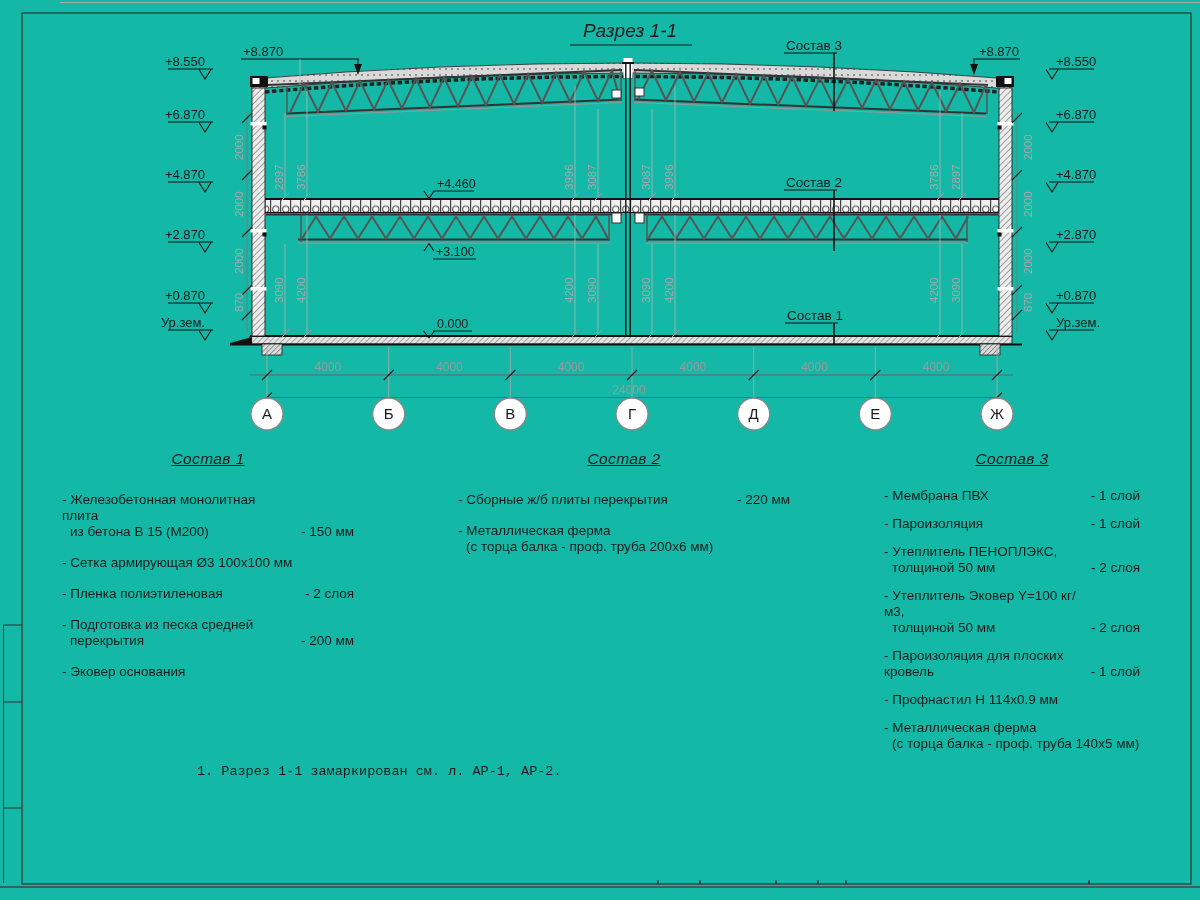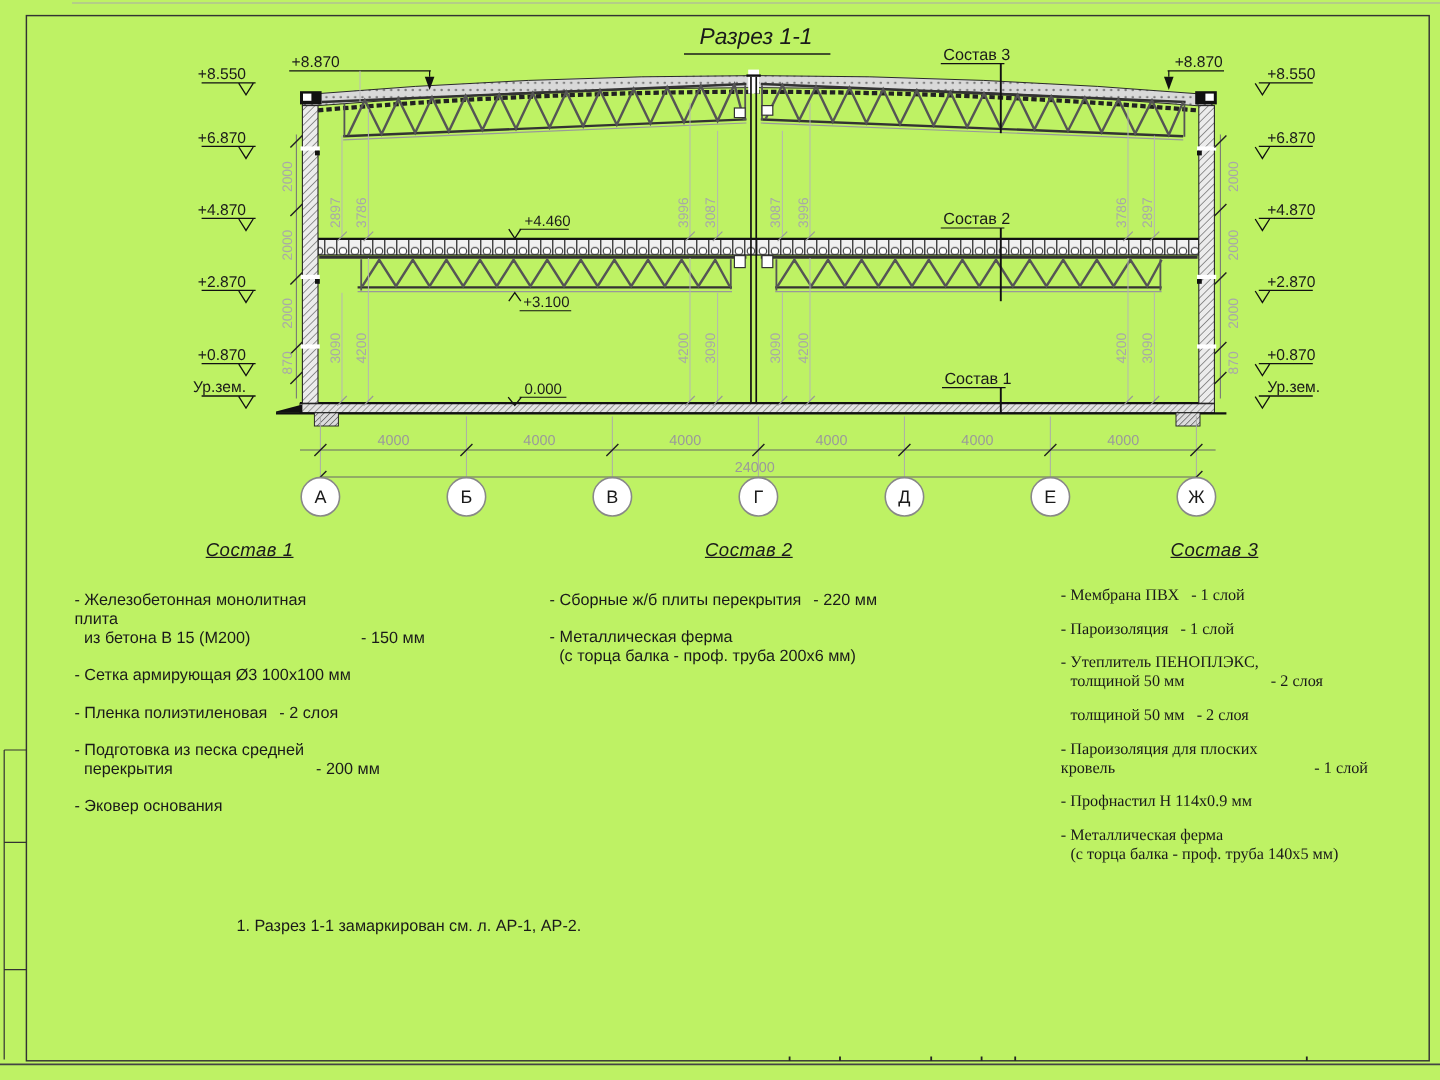--- a/index.html
+++ b/index.html
@@ -1,39 +1,39 @@
 <!DOCTYPE html>
 <html><head>
 <meta charset="utf-8">
 <style>
   html,body{margin:0;padding:0;background:#fff;width:1200px;height:900px;overflow:hidden;
     font-family:"Liberation Sans",sans-serif;color:#1a1a1a;}
-  #sheet{position:relative;width:1200px;height:900px;background:#bef264;}
+  #sheet{position:relative;width:1200px;height:900px;background:#14b8a6;}
   svg{position:absolute;left:0;top:0;font-family:"Liberation Sans",sans-serif;}
   svg text{fill:#1a1a1a;}
   .dimtxt{fill:#a8a8a8;font-size:11.5px;}
   .spantxt{fill:#9a9a9a;font-size:12px;}
   .lvl{font-size:13px;}
   .axl{font-size:15px;}
   .callout{font-size:13.5px;}
   .legend{position:absolute;top:450px;}
   #leg1{left:62px;width:292px;}
   #leg2{left:458px;width:332px;}
   #leg3{left:884px;width:256px;}
   .leg-title{text-align:center;font-style:italic;font-size:15.5px;text-decoration:underline;
     margin-bottom:24px;letter-spacing:.4px;}
   #leg3 .leg-title{margin-bottom:20px;}
-  .li{display:flex;justify-content:flex-start;align-items:flex-end;margin-bottom:15px;
+  .li{display:flex;justify-content:space-between;align-items:flex-end;margin-bottom:15px;
     font-size:13.5px;line-height:16px;}
-  #leg3 .li{margin-bottom:12px;font-family:Liberation Serif, serif;}
+  #leg3 .li{margin-bottom:12px;}
   .l2{padding-left:8px;}
   .l2:empty{display:none;}
   .lv{white-space:nowrap;padding-left:10px;}
   .lv:empty{display:none;}
-  #note{position:absolute;left:197px;top:764px;font-size:13.5px;}
+  #note{position:absolute;left:197px;top:764px;font-size:13.5px;font-family:Liberation Mono, monospace;}
 </style>
 </head>
 <body>
 
 <div id="sheet">
 
 <svg width="1200" height="900" viewBox="0 0 1200 900">
   <defs>
     <pattern id="hw" patternUnits="userSpaceOnUse" width="4.5" height="4.5" patternTransform="rotate(45)">
       <rect width="4.5" height="4.5" fill="#ececec"></rect>
@@ -364,20 +364,21 @@
   </div>
   <div class="li">
     <div class="ln">
           <div>- Утеплитель ПЕНОПЛЭКС,</div>
           <div class="l2">толщиной 50 мм</div>
         </div>
     <div class="lv">- 2 слоя</div>
   </div>
   <div class="li">
     <div class="ln">
+          <div>- Утеплитель Эковер Y=100 кг/м3,</div>
           <div class="l2">толщиной 50 мм</div>
         </div>
     <div class="lv">- 2 слоя</div>
   </div>
   <div class="li">
     <div class="ln">
           <div>- Пароизоляция для плоских кровель</div>
         </div>
     <div class="lv">- 1 слой</div>
   </div>

